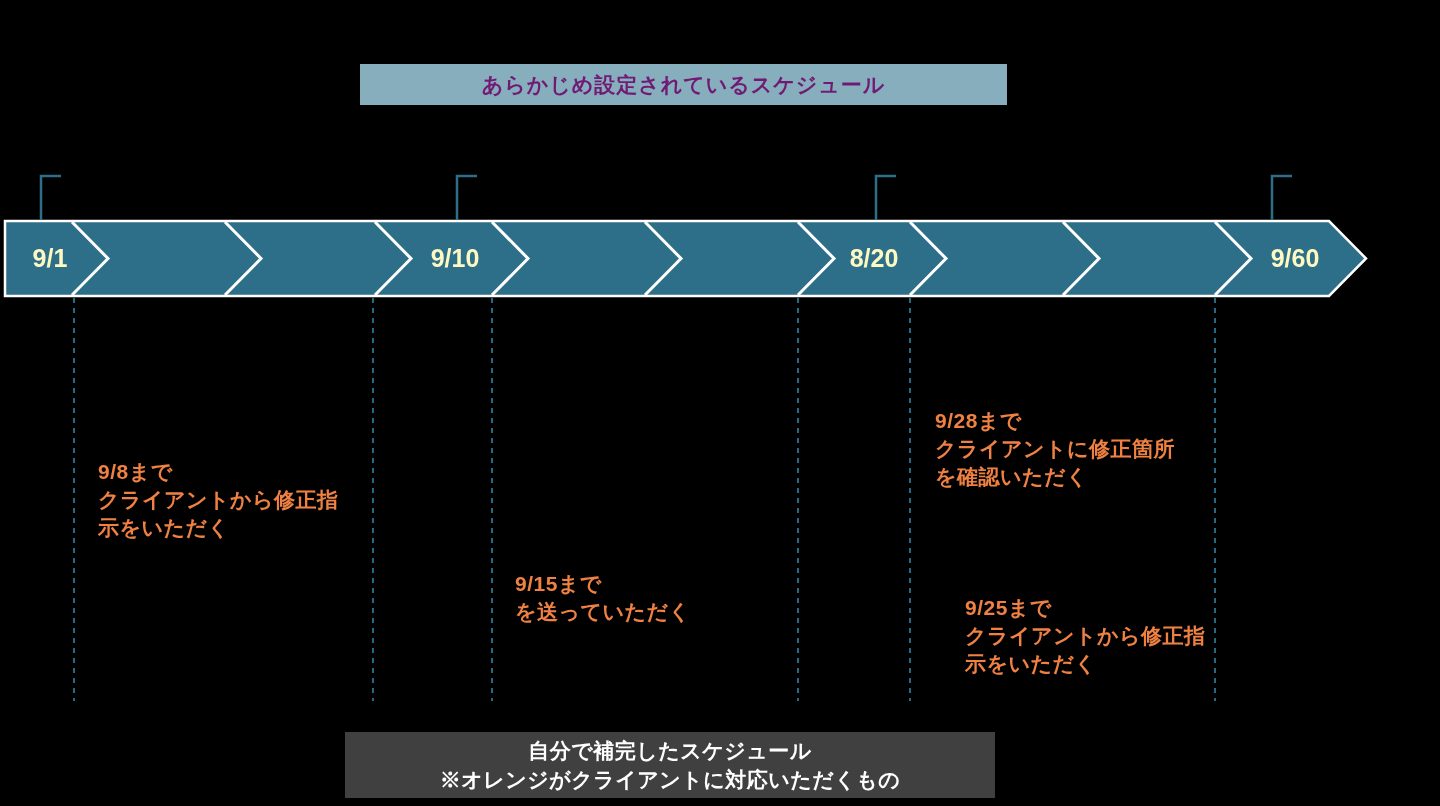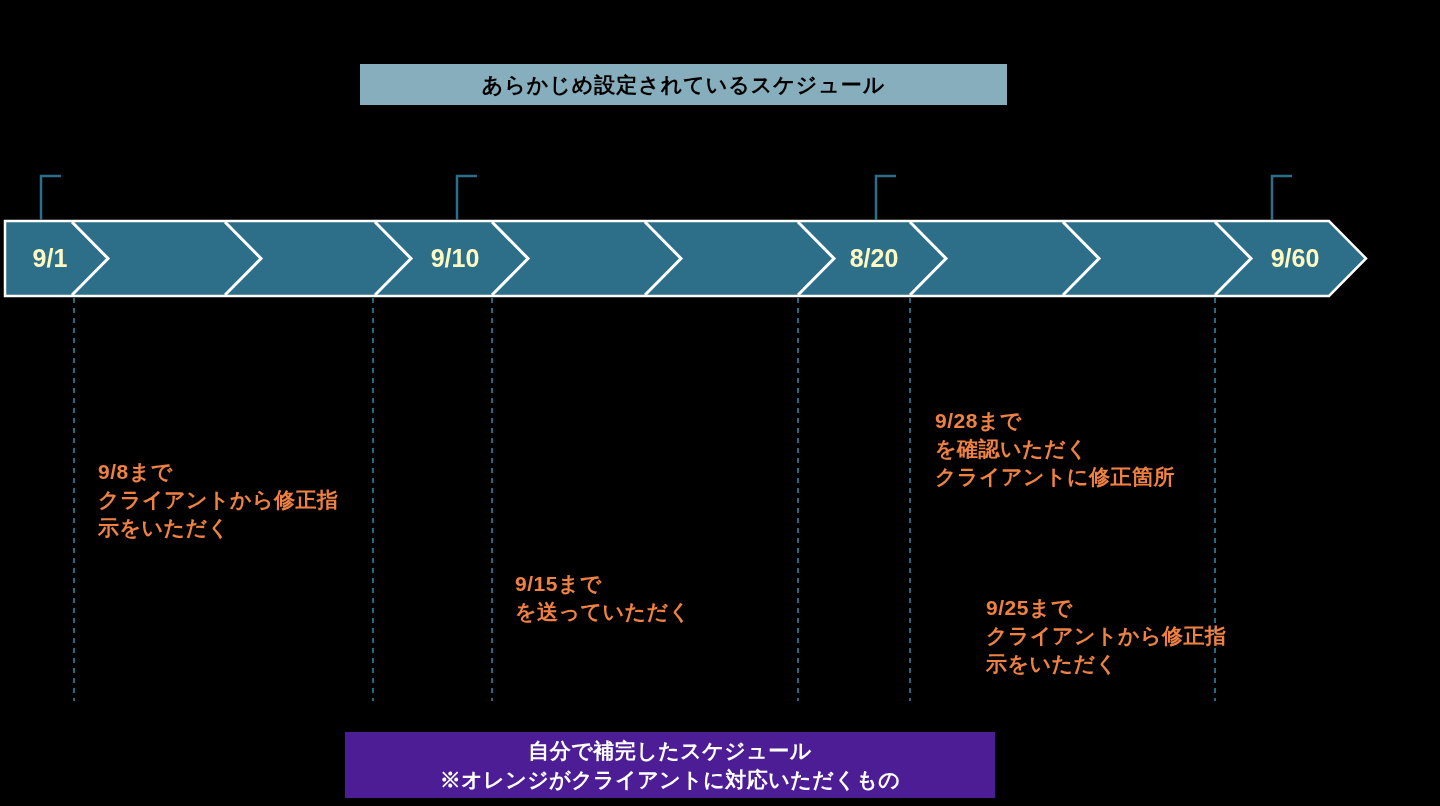--- a/index.html
+++ b/index.html
@@ -21,21 +21,21 @@
     left: 0;
     top: 0;
   }
   .box-header {
     position: absolute;
     left: 360px;
     top: 64px;
     width: 647px;
     height: 41px;
     background: #87aebc;
-    color: #000000;
+    color: #701a75;
     display: flex;
     align-items: center;
     justify-content: center;
     font-size: 21px;
     letter-spacing: 1px;
   }
   .date-label {
     position: absolute;
     top: 242px;
     width: 80px;
@@ -52,21 +52,21 @@
     line-height: 28px;
     letter-spacing: 0.5px;
     white-space: nowrap;
   }
   .box-legend {
     position: absolute;
     left: 345px;
     top: 732px;
     width: 650px;
     height: 66px;
-    background: #4c1d95;
+    background: #404040;
     color: #ffffff;
     display: flex;
     flex-direction: column;
     align-items: center;
     justify-content: center;
     font-size: 21px;
     line-height: 29px;
     text-align: center;
     letter-spacing: 0.5px;
   }
@@ -124,25 +124,25 @@
     <div>示をいただく</div>
   </div>
 
   <div class="annotation" style="left:515px; top:570px;">
     <div>9/15まで</div>
     <div>を送っていただく</div>
   </div>
 
   <div class="annotation" style="left:935px; top:407px;">
     <div>9/28まで</div>
+    <div>クライアントに修正箇所</div>
     <div>を確認いただく</div>
-    <div>クライアントに修正箇所</div>
   </div>
 
-  <div class="annotation" style="left:986px; top:594px;">
+  <div class="annotation" style="left:965px; top:594px;">
     <div>9/25まで</div>
     <div>クライアントから修正指</div>
     <div>示をいただく</div>
   </div>
 
   <div class="box-legend">
     <div>自分で補完したスケジュール</div>
     <div>※オレンジがクライアントに対応いただくもの</div>
   </div>
 

